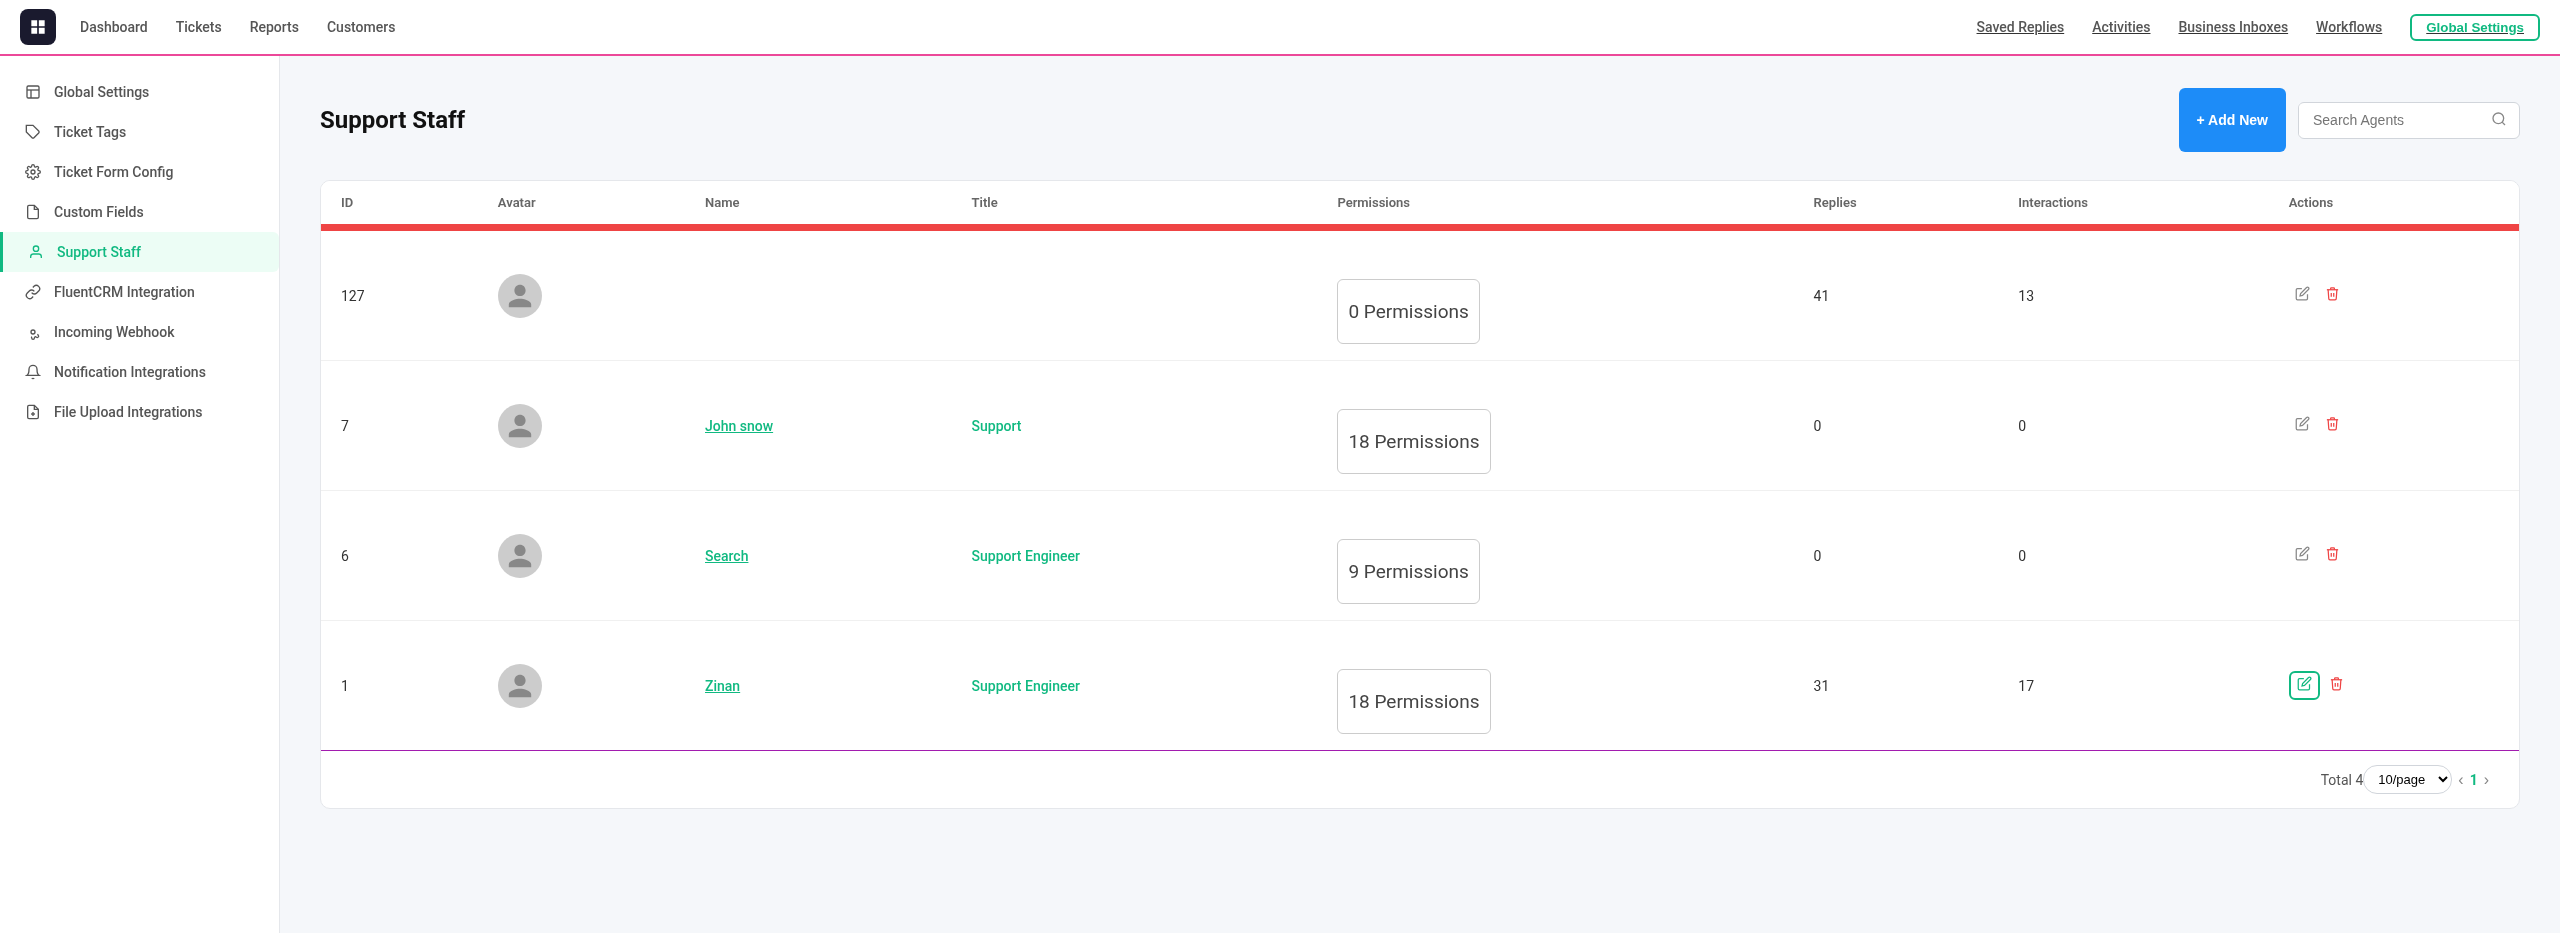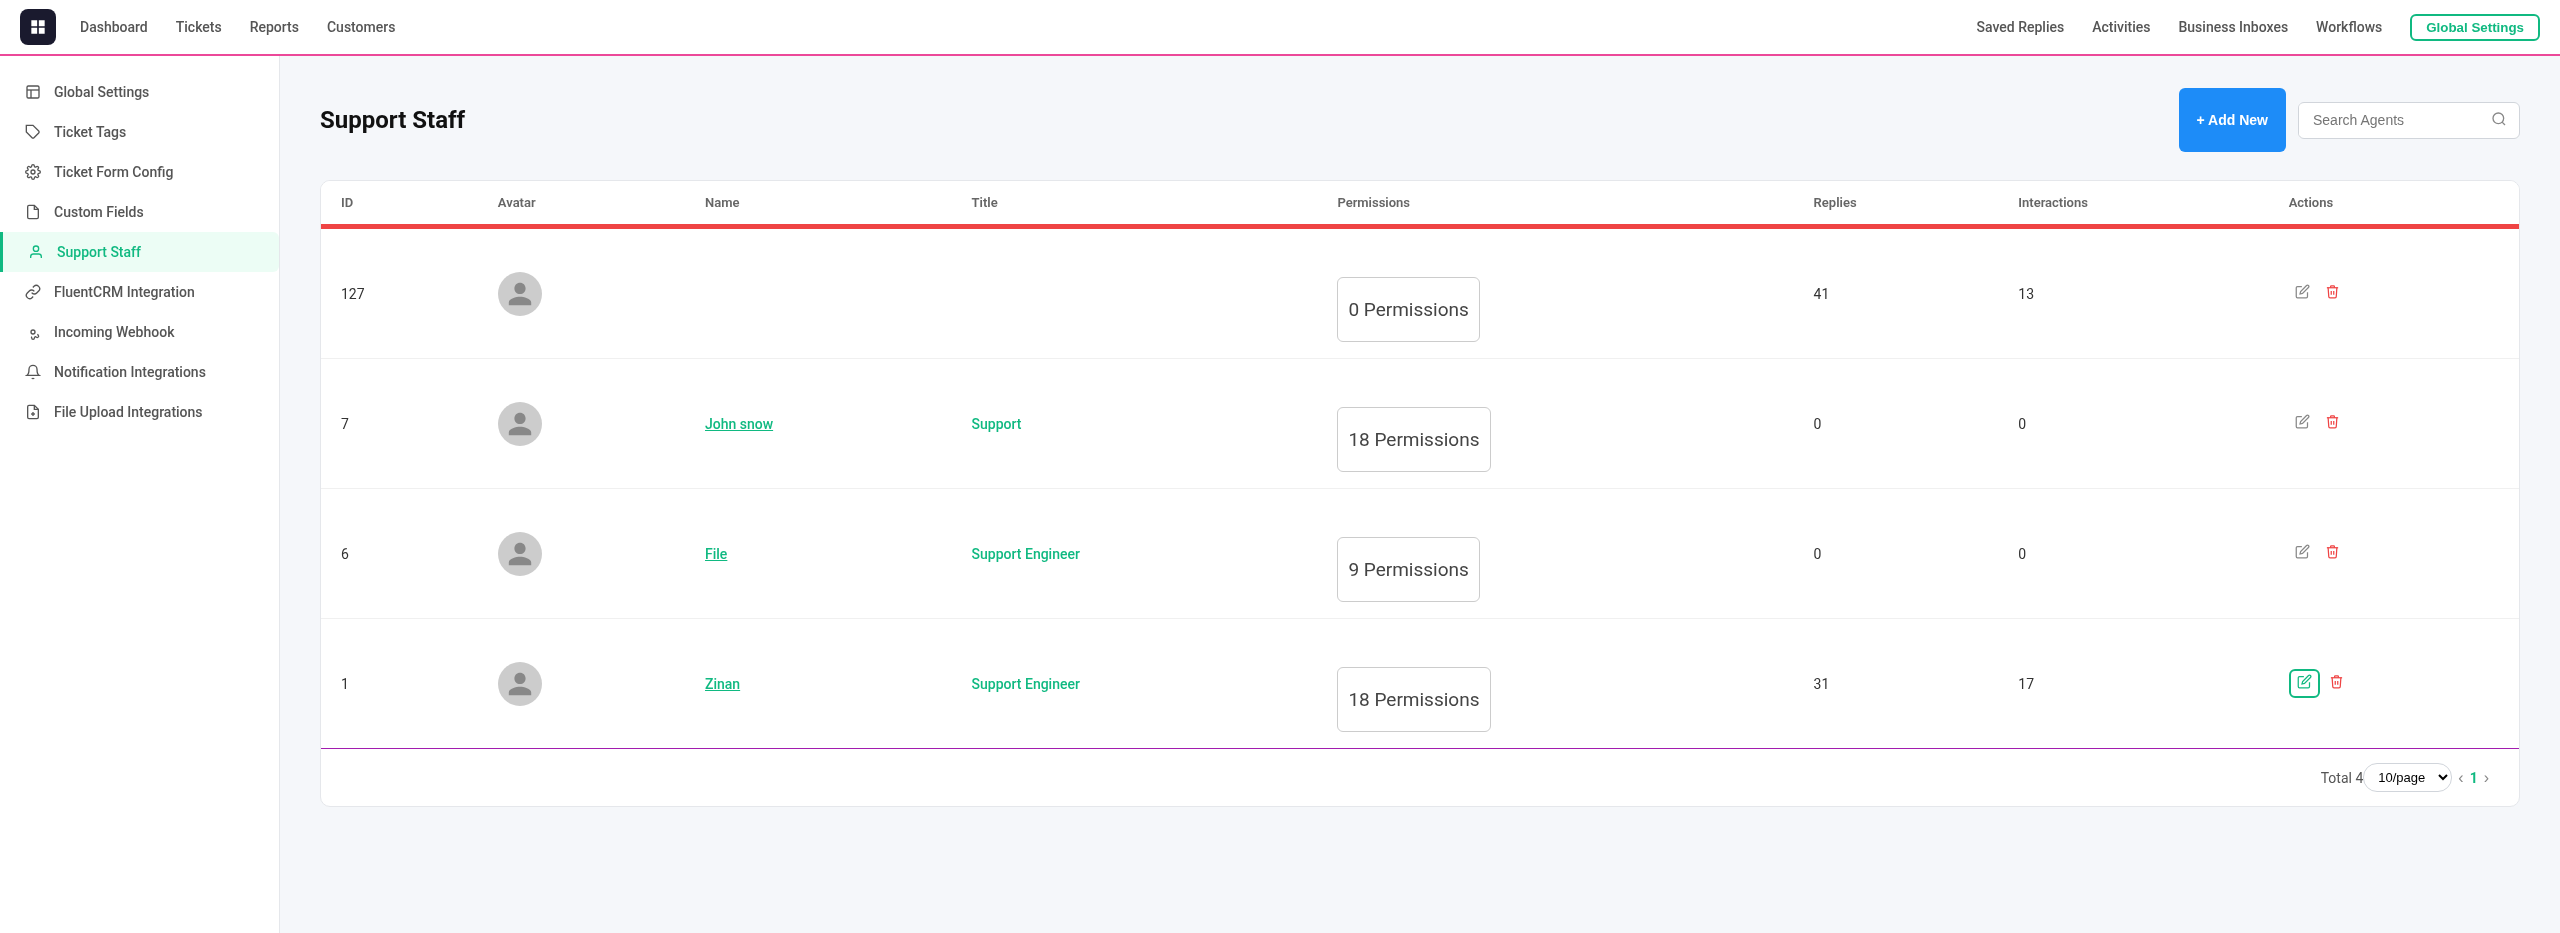--- a/index.html
+++ b/index.html
@@ -14,21 +14,21 @@
     .top-nav-logo {
       width: 36px; height: 36px; background: #1a1a2e; border-radius: 8px;
       display: flex; align-items: center; justify-content: center; margin-right: 24px;
     }
     .top-nav-logo svg { width: 20px; height: 20px; fill: #fff; }
     .top-nav-links { display: flex; gap: 28px; flex: 1; }
     .top-nav-links a {
       color: #555; text-decoration: none; font-size: 14px; font-weight: 500;
       cursor: pointer;
     }
-    .top-nav-right { display: flex; gap: 28px; align-items: center; }
+    .top-nav-right { display: flex; gap: 28px; align-items: center; text-decoration: underline; }
     .top-nav-right a { color: #555; text-decoration: none; font-size: 14px; font-weight: 500; cursor: pointer; }
     .global-settings-btn {
       border: 2px solid #10b981; border-radius: 6px; padding: 4px 14px;
       color: #10b981; font-weight: 600; background: transparent; cursor: pointer;
     }
 
     
     .layout { display: flex; margin-top: 56px; min-height: calc(100vh - 56px); }
 
     
@@ -67,21 +67,21 @@
       border: none; outline: none; padding: 8px 14px; font-size: 14px;
       width: 180px; color: #555;
     }
     .search-box .search-icon-btn {
       background: none; border: none; padding: 8px 12px; cursor: pointer; color: #888;
     }
 
     
     .table-container { background: #fff; border-radius: 10px; border: 1px solid #e5e7eb; overflow: hidden; }
     table { width: 100%; border-collapse: collapse; }
-    thead tr { border-bottom: 5px solid #ef4444; }
+    thead tr { border-bottom: 7px solid #ef4444; }
     thead th {
       padding: 14px 20px; text-align: left; font-size: 13px;
       font-weight: 600; color: #666; background: #fff;
     }
     tbody tr { border-bottom: 1px solid #f0f0f0; }
     tbody tr:last-child { border-bottom: none; }
     tbody td { padding: 16px 20px; font-size: 14px; color: #333; vertical-align: middle; }
 
     .avatar-circle {
       width: 44px; height: 44px; border-radius: 50%; background: #ccc;
@@ -346,21 +346,21 @@
             <tr>
     <td>6</td>
     <td>
       <div class="avatar-circle">
                   <svg viewBox="0 0 24 24" fill="#bbb" xmlns="http://www.w3.org/2000/svg">
                     <path d="M12 12c2.7 0 4.8-2.1 4.8-4.8S14.7 2.4 12 2.4 7.2 4.5 7.2 7.2 9.3 12 12 12zm0 2.4c-3.2 0-9.6 1.6-9.6 4.8v2.4h19.2v-2.4c0-3.2-6.4-4.8-9.6-4.8z"></path>
                   </svg>
                 </div>
     </td>
     <td>
-      <a class="name-link">File</a>
+      <a class="name-link">Search</a>
     </td>
     <td>
       <span class="title-text">Support Engineer</span>
     </td>
     <td>
       <span class="permissions-badge">9 Permissions</span>
     </td>
     <td>0</td>
     <td>0</td>
     <td>

